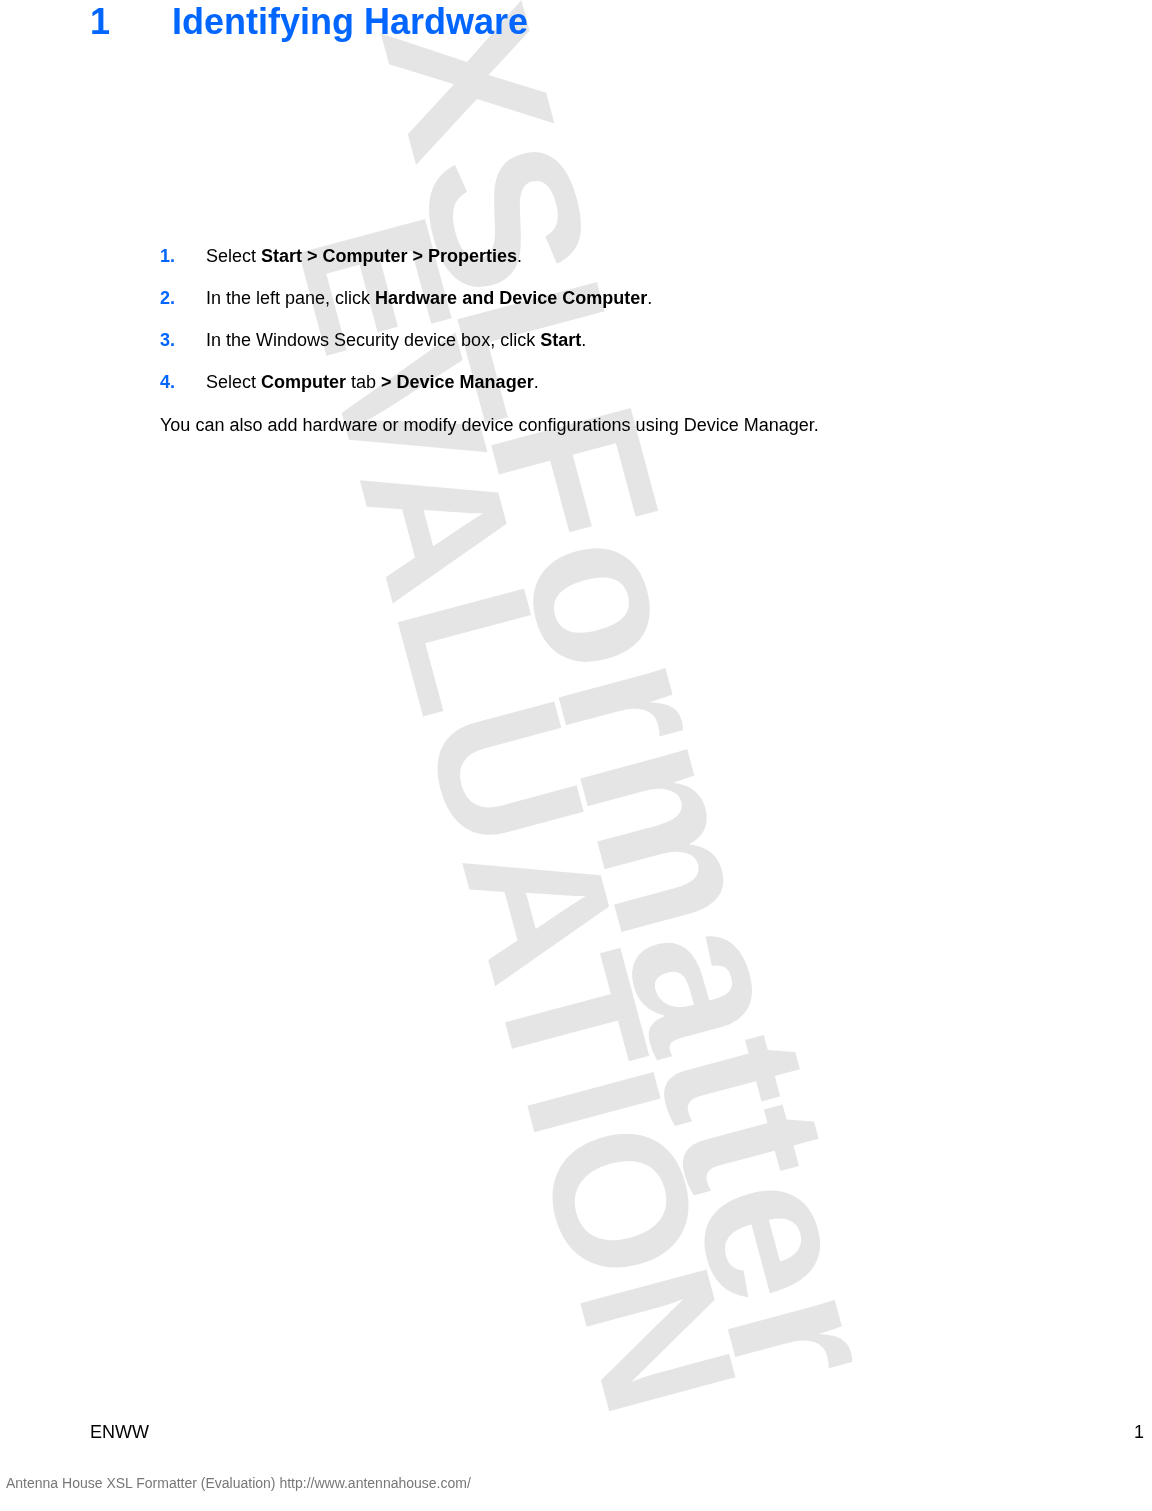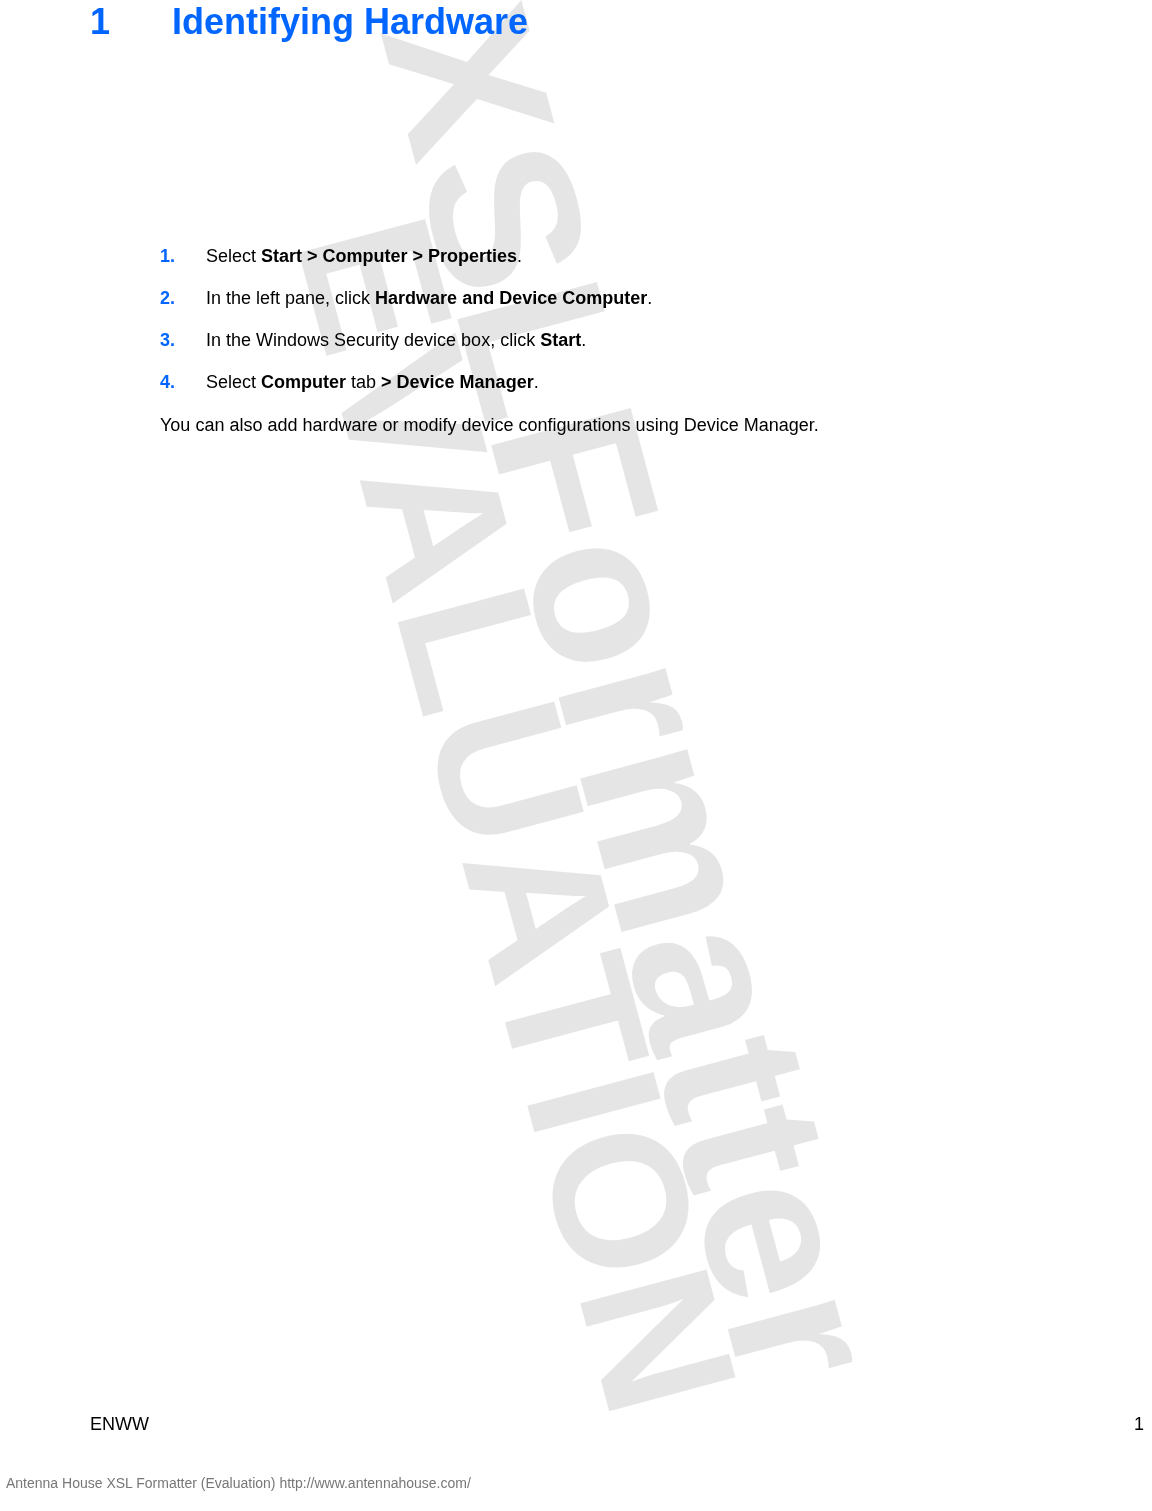--- a/index.html
+++ b/index.html
@@ -78,21 +78,21 @@
     font-weight: 700;
     min-width: 24px;
   }
   ol.steps li .txt { flex: 1; }
   .bold { font-weight: 700; }
   .closing { margin-top: 0; }
   .footer {
     position: absolute;
     left: 90px;
     right: 8px;
-    bottom: 76px;
+    bottom: 68px;
     display: flex;
     justify-content: space-between;
     font-size: 18px;
     color: #000;
   }
   .credit {
     position: absolute;
     left: 6px;
     bottom: 20px;
     font-size: 14px;

